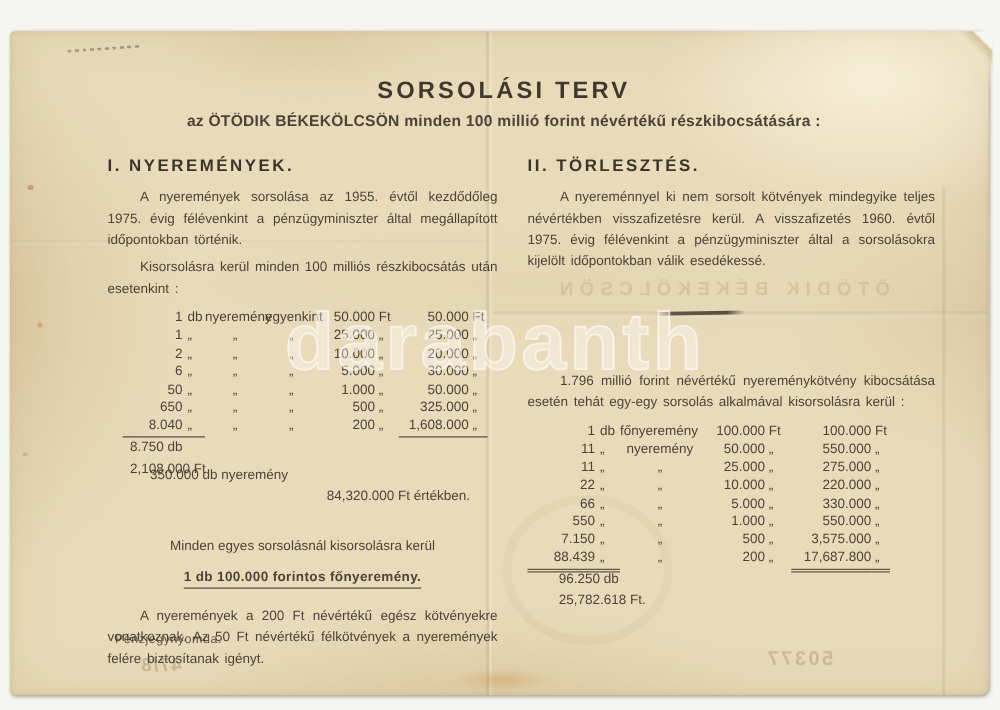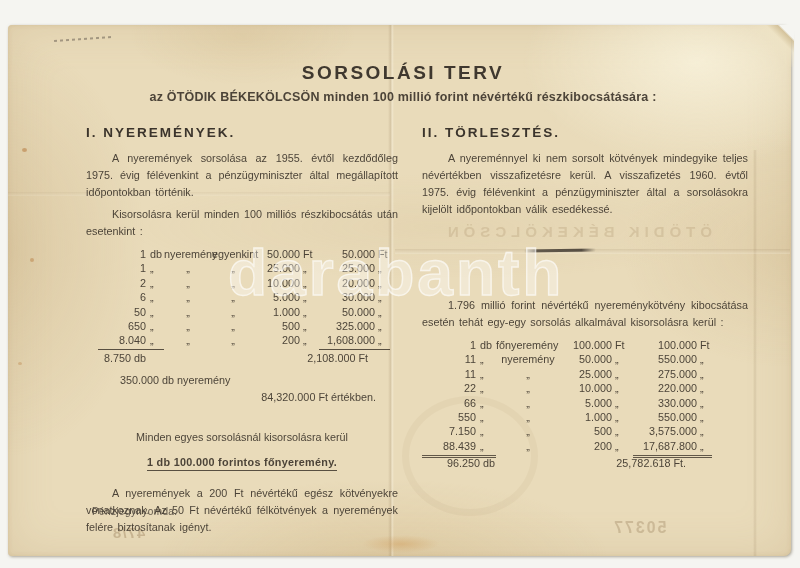--- a/index.html
+++ b/index.html
@@ -87,21 +87,21 @@
   .rc1{width:54px;text-align:right;}
   .rc2{width:16px;padding-left:4px;}
   .rc3{width:64px;text-align:center;}
   .rc3.first{text-align:left;}
   .rc5{width:52px;text-align:right;}
   .rc6{width:12px;padding-left:3px;}
   .rc7{width:64px;text-align:right;margin-left:6px;}
   .rc8{width:12px;padding-left:3px;}
   .u{border-bottom:1px solid rgba(62,54,44,.85);}
   .uu{border-bottom:3px double rgba(62,54,44,.80);}
-  .trow.total{margin-top:3px;height:16px;justify-content:space-between;}
+  .trow.total{margin-top:3px;height:16px;justify-content:space-between;flex-direction:column;}
   .ltable .total{padding-left:18px;padding-right:30px;}
   .rtable .total{padding-left:25px;padding-right:62px;}
   .total .c{font-size:10.8px;}
   
   .sum-label{margin-top:13px;padding-left:2px;}
   .sum-row{display:flex;margin-top:6px;flex-direction:column;}
   .sum-count{margin-left:34px;}
   .sum-amount{margin-left:auto;padding-right:22px;}
   .draw-note{margin-top:23px;text-align:center;}
   .draw-highlight{margin-top:8px;text-align:center;font-weight:bold;letter-spacing:.3px;}

